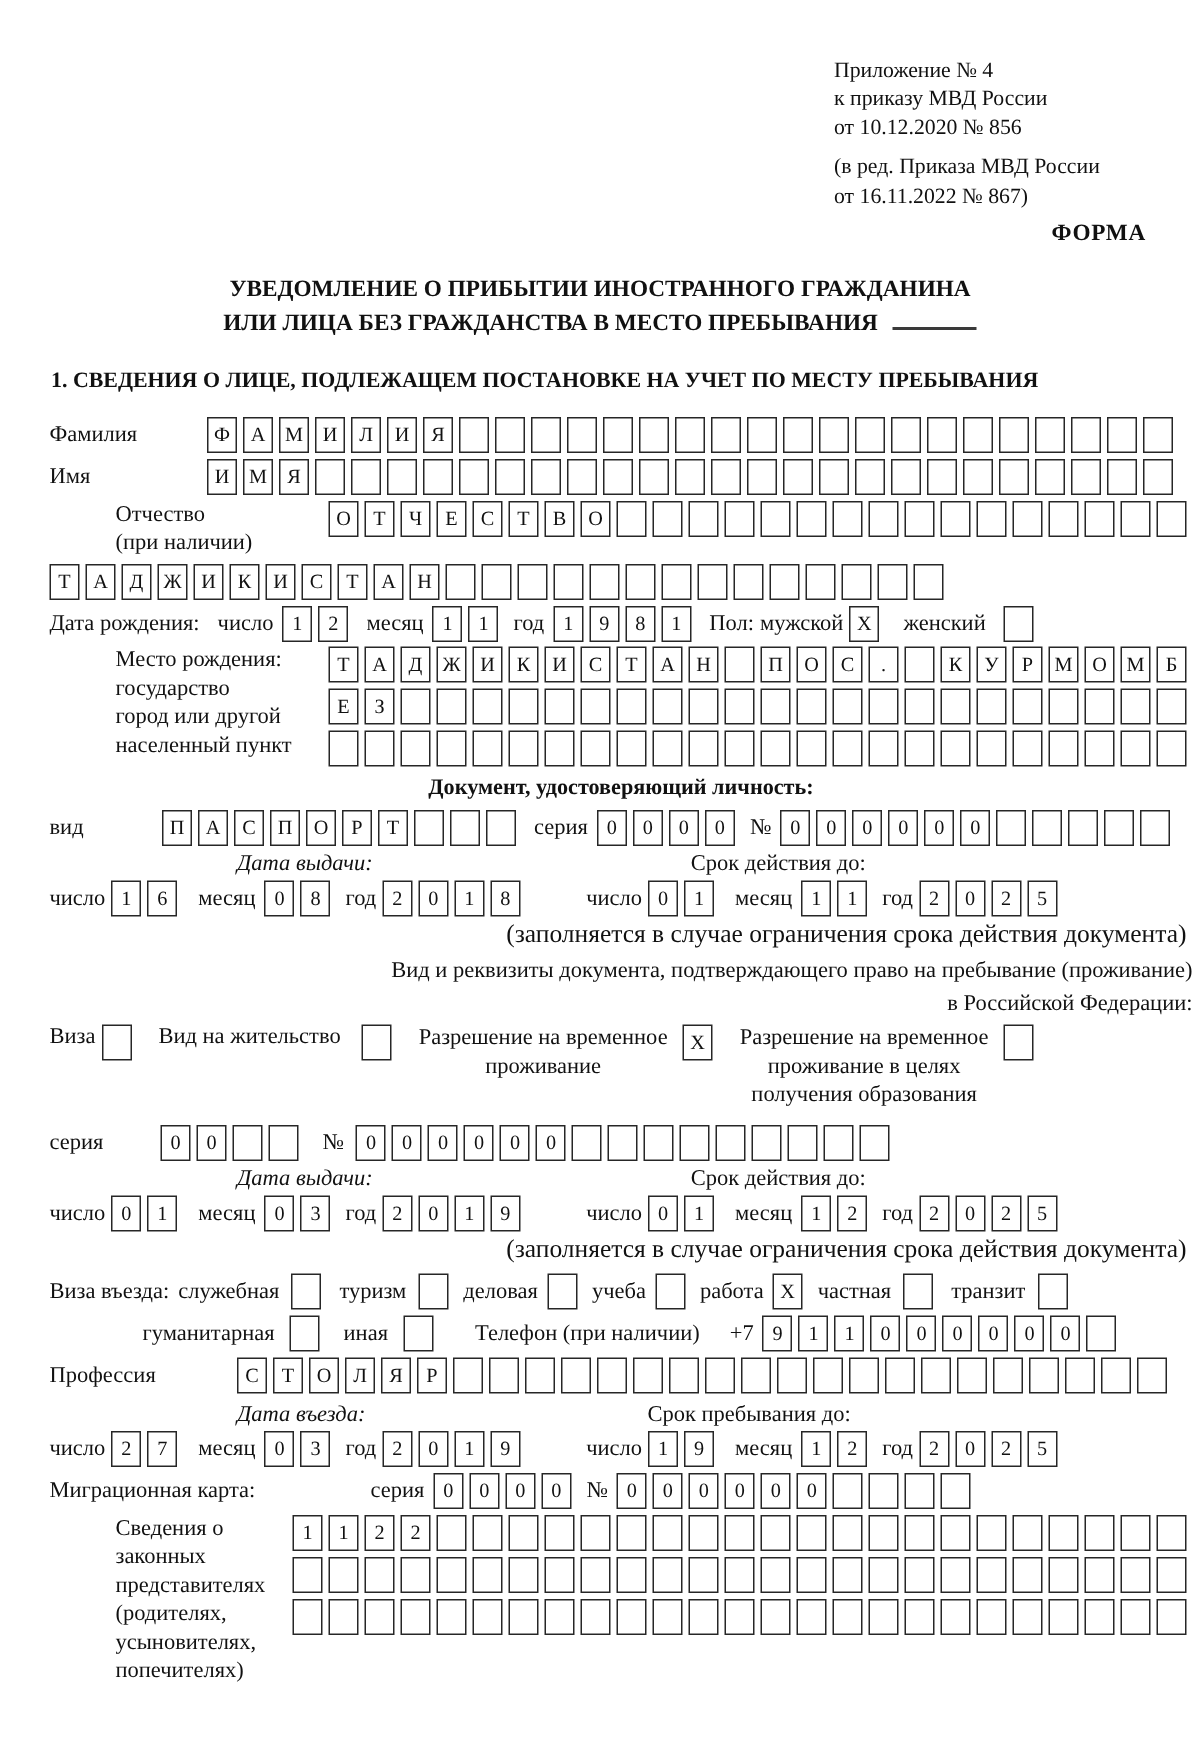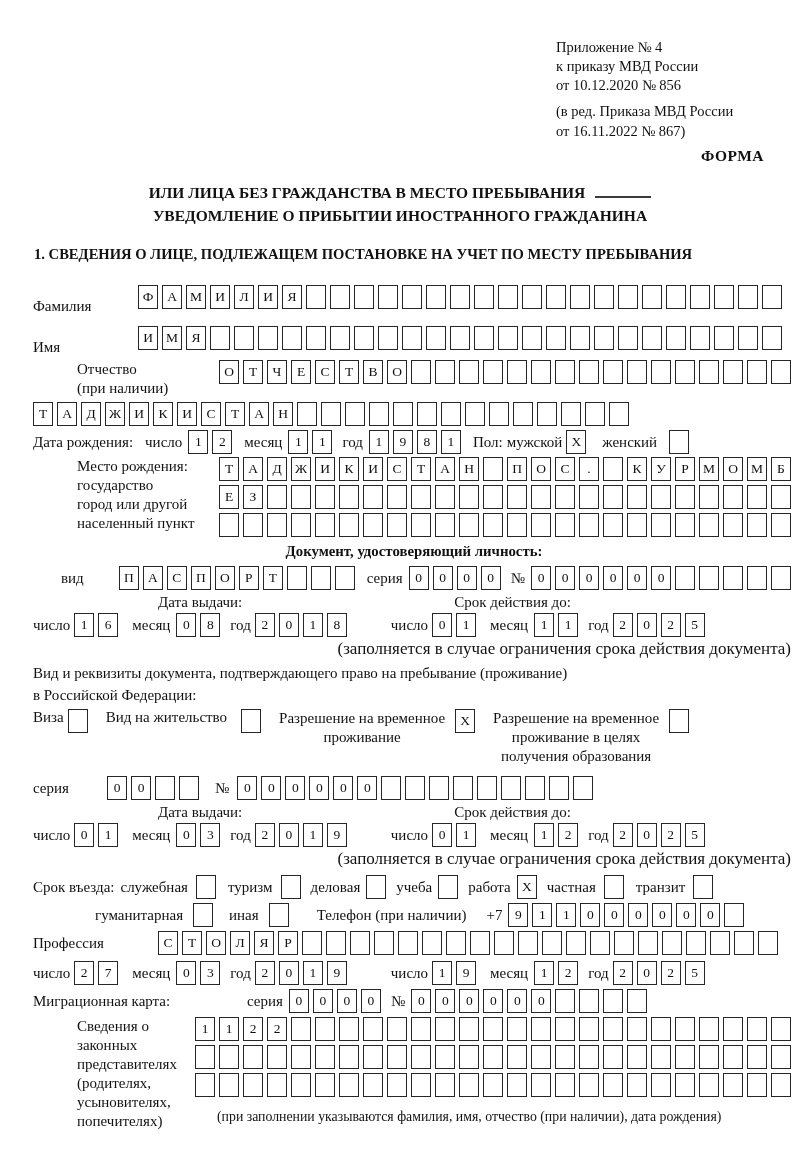--- a/index.html
+++ b/index.html
@@ -19,32 +19,32 @@
   .row.top { align-items:flex-start; }
   .lbl { white-space:nowrap; }
   .multi { line-height:19px; white-space:nowrap;margin-left:44px; }
   .stack > .cells { margin-bottom:4px; }
   .cells { display:flex; flex-wrap:nowrap; }
   .cell { flex:0 0 20px; width:20px; height:24px; border:1.5px solid #262626; margin-right:4px;
           display:flex; align-items:center; justify-content:center;
           font-size:13.5px; font-family:"Liberation Serif", serif; }
   .checkbox { display:inline-flex; }
 
-  .w75  { width:75px;margin-left:28px; }  .w105 { width:105px;margin-top:20px; } .w125 { width:125px; }
+  .w75  { width:75px; }  .w105 { width:105px; } .w125 { width:125px; }
   .w145 { width:145px; } .w172 { width:172px; } .w147 { width:147px; } .w200 { width:200px; }
   .ml4 {margin-left:4px;} .ml6 {margin-left:6px;} .ml8 {margin-left:8px;} .ml10 {margin-left:10px;}
   .ml12{margin-left:12px;} .ml14{margin-left:14px;text-align:center;} .ml20{margin-left:20px;} .ml24{margin-left:24px;} .ml40{margin-left:40px;} .ml62{margin-left:62px;}
 
   .center-heading { text-align:center; font-weight:bold; font-size:14.8px; margin:2px 0 6px 0; }
   .hdr-row { display:flex; margin-bottom:2px; font-size:15px; }
-  .hdr1 { margin-left:125px; } .hdr2 { margin-left:212px; }
+  .hdr1 { margin-left:125px;font-style:italic; } .hdr2 { margin-left:212px; }
   .hdr2b { margin-left:188px; }
   .note { font-size:17px; margin:1px 0 6px 0; }
   .note.right { text-align:right; margin-right:4px; }
-  .intro { margin-bottom:5px; }
+  .intro { margin-bottom:5px;text-align:right; }
   .options { margin-top:2px; margin-bottom:10px; }
   .opt-label { text-align:center; line-height:19px; }
   .rep-note { margin-top:12px; margin-left:22px; font-size:13.8px; }
   .purpose { display:flex; align-items:center; }
 </style>
 </head>
 <body>
 
 <div class="page">
 
@@ -52,22 +52,22 @@
     <div>Приложение № 4</div>
     <div>к приказу МВД России</div>
     <div>от 10.12.2020 № 856</div>
     <div class="gap">(в ред. Приказа МВД России</div>
     <div>от 16.11.2022 № 867)</div>
   </div>
 
   <div class="forma">ФОРМА</div>
 
   <div class="title">
+    <div>УВЕДОМЛЕНИЕ О ПРИБЫТИИ ИНОСТРАННОГО ГРАЖДАНИНА</div>
     <div><span>ИЛИ ЛИЦА БЕЗ ГРАЖДАНСТВА В МЕСТО ПРЕБЫВАНИЯ</span><span class="title-blank"></span></div>
-    <div>УВЕДОМЛЕНИЕ О ПРИБЫТИИ ИНОСТРАННОГО ГРАЖДАНИНА</div>
   </div>
 
   <div class="section-heading">1. СВЕДЕНИЯ О ЛИЦЕ, ПОДЛЕЖАЩЕМ ПОСТАНОВКЕ НА УЧЕТ ПО МЕСТУ ПРЕБЫВАНИЯ</div>
 
   <div class="form-body">
 
     <div class="row">
       <div class="lbl w105">Фамилия</div>
       <div class="cells">
           <span class="cell">Ф</span>
@@ -481,21 +481,21 @@
           <span class="cell">2</span>
           <span class="cell">0</span>
           <span class="cell">2</span>
           <span class="cell">5</span>
         </div>
     </div>
 
     <div class="note right">(заполняется в случае ограничения срока действия документа)</div>
 
     <div class="row">
-      <span class="lbl">Срок въезда:</span>
+      <span class="lbl">Виза въезда:</span>
       <span class="purpose ml6">
         <span class="lbl">служебная</span>
         <span class="cell checkbox ml8"></span>
       </span>
       <span class="purpose ml8">
         <span class="lbl">туризм</span>
         <span class="cell checkbox ml8"></span>
       </span>
       <span class="purpose ml6">
         <span class="lbl">деловая</span>
@@ -565,20 +565,24 @@
           <span class="cell"></span>
           <span class="cell"></span>
           <span class="cell"></span>
           <span class="cell"></span>
           <span class="cell"></span>
           <span class="cell"></span>
           <span class="cell"></span>
         </div>
     </div>
 
+    <div class="hdr-row">
+      <div class="hdr1">Дата въезда:</div>
+      <div class="hdr2b">Срок пребывания до:</div>
+    </div>
 
     <div class="row">
       <span class="lbl">число</span>
       <div class="cells ml4">
           <span class="cell">2</span>
           <span class="cell">7</span>
         </div>
       <span class="lbl ml10">месяц</span>
       <div class="cells ml6">
           <span class="cell">0</span>
@@ -718,18 +722,17 @@
             <span class="cell"></span>
             <span class="cell"></span>
             <span class="cell"></span>
             <span class="cell"></span>
             <span class="cell"></span>
             <span class="cell"></span>
             <span class="cell"></span>
             <span class="cell"></span>
             <span class="cell"></span>
           </div>
-        <div class="rep-note">(при заполнении указываются фамилия, имя, отчество (при наличии), дата рождения)</div>
       </div>
     </div>
 
   </div>
 </div>
 
 </body></html>

